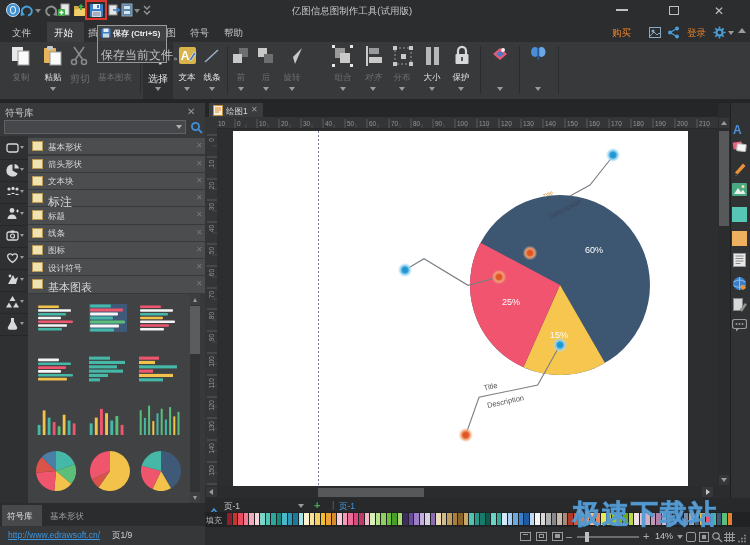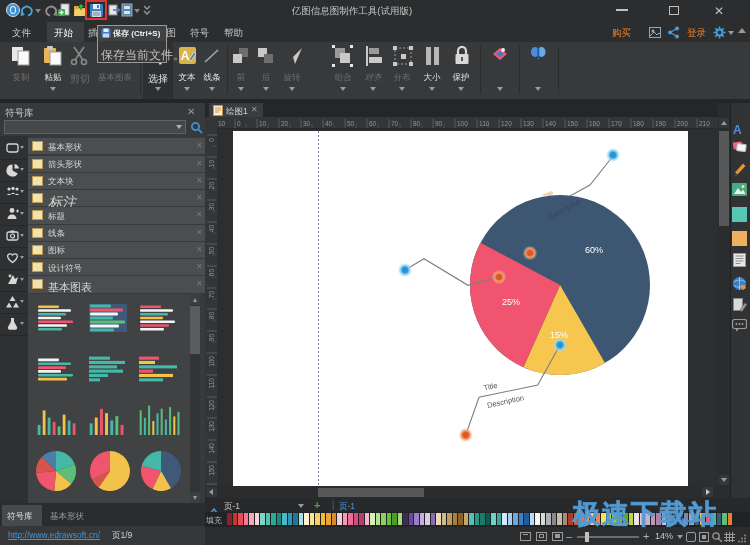--- a/index.html
+++ b/index.html
@@ -292,21 +292,21 @@
 <div class="abs" style="left:28px;top:155.5px;width:177px;height:16.3px;background:#4b4d4f;"></div>
 <div class="abs" style="left:32px;top:158.5px;width:11px;height:10px;background:#efe3b2;border:1px solid #b89a55;"></div>
 <div class="abs" style="left:48px;top:159.1px;font-size:8.5px;color:#d6d6d6;">箭头形状</div>
 <div class="abs" style="left:196px;top:158.5px;font-size:8px;color:#77797b;">✕</div>
 <div class="abs" style="left:28px;top:172.7px;width:177px;height:16.3px;background:#4b4d4f;"></div>
 <div class="abs" style="left:32px;top:175.7px;width:11px;height:10px;background:#efe3b2;border:1px solid #b89a55;"></div>
 <div class="abs" style="left:48px;top:176.3px;font-size:8.5px;color:#d6d6d6;">文本块</div>
 <div class="abs" style="left:196px;top:175.7px;font-size:8px;color:#77797b;">✕</div>
 <div class="abs" style="left:28px;top:190.0px;width:177px;height:16.3px;background:#4b4d4f;"></div>
 <div class="abs" style="left:32px;top:193.0px;width:11px;height:10px;background:#efe3b2;border:1px solid #b89a55;"></div>
-<div class="abs" style="left:48px;top:193.6px;font-size:14px;color:#d6d6d6;font-style:italic;">标注</div>
+<div class="abs" style="left:48px;top:193.6px;font-size:12px;color:#d6d6d6;">标注</div>
 <div class="abs" style="left:196px;top:193.0px;font-size:8px;color:#77797b;">✕</div>
 <div class="abs" style="left:28px;top:207.3px;width:177px;height:16.3px;background:#4b4d4f;"></div>
 <div class="abs" style="left:32px;top:210.3px;width:11px;height:10px;background:#efe3b2;border:1px solid #b89a55;"></div>
 <div class="abs" style="left:48px;top:210.9px;font-size:8.5px;color:#d6d6d6;">标题</div>
 <div class="abs" style="left:196px;top:210.3px;font-size:8px;color:#77797b;">✕</div>
 <div class="abs" style="left:28px;top:224.5px;width:177px;height:16.3px;background:#4b4d4f;"></div>
 <div class="abs" style="left:32px;top:227.5px;width:11px;height:10px;background:#efe3b2;border:1px solid #b89a55;"></div>
 <div class="abs" style="left:48px;top:228.1px;font-size:8.5px;color:#d6d6d6;">线条</div>
 <div class="abs" style="left:196px;top:227.5px;font-size:8px;color:#77797b;">✕</div>
 <div class="abs" style="left:28px;top:241.8px;width:177px;height:16.3px;background:#4b4d4f;"></div>

